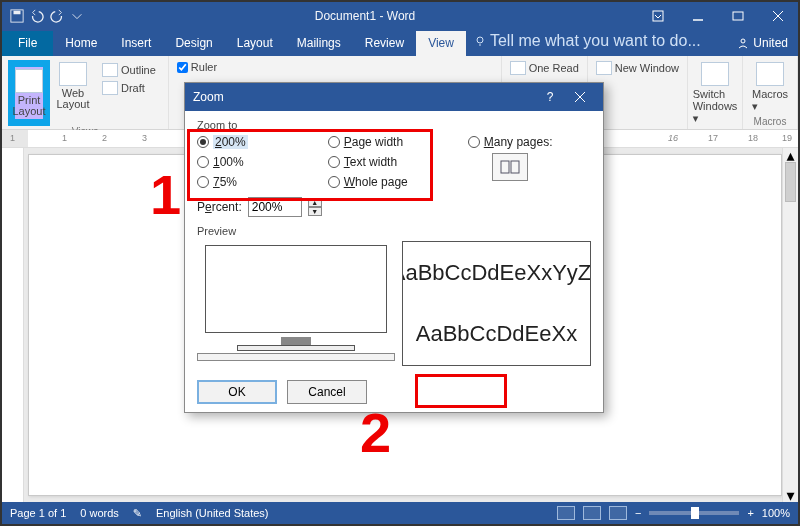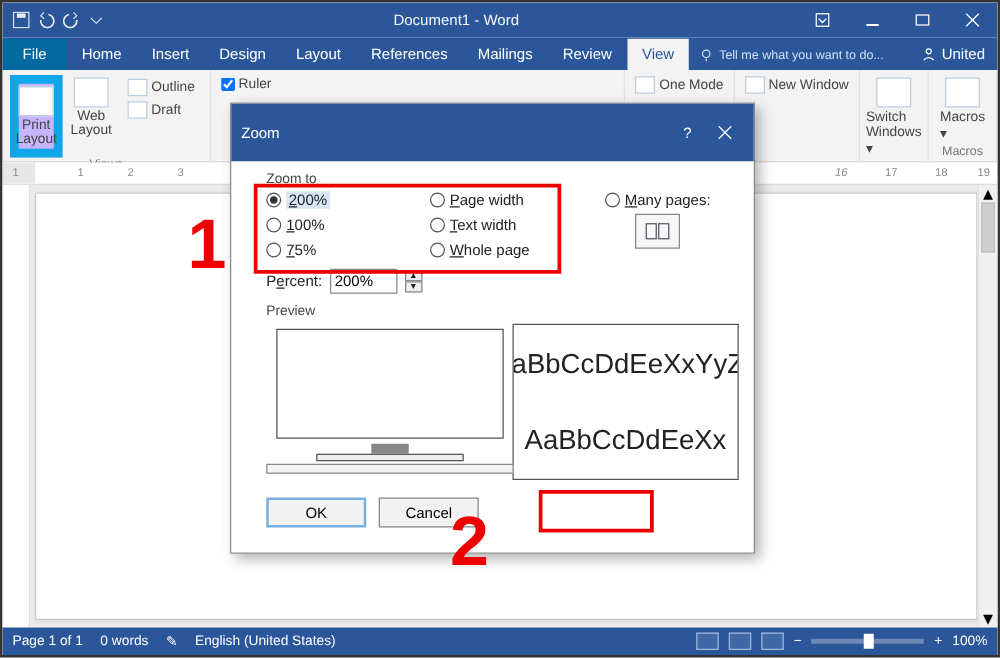--- a/index.html
+++ b/index.html
@@ -12,21 +12,21 @@
   .title-center { flex:1; text-align:center; font-size:12px; opacity:.95; }
   .win-controls { display:flex; }
   .win-btn { width:40px; height:28px; display:flex; align-items:center; justify-content:center; }
   .win-btn svg { stroke:#fff; }
 
   
   .tabs { height:26px; background:#2b579a; display:flex; align-items:flex-end; color:#fff; font-size:12px; }
   .tab { padding:5px 12px 6px; cursor:pointer; }
   .tab.file { background:#0369a1; padding:5px 16px 6px; }
   .tab.active { background:#f3f3f3; color:#2b579a; }
-  .tellme { flex:0 0 auto; padding:5px 8px 6px; color:#cfe0f5; display:flex; align-items:center; gap:4px; font-size:10px; }
+  .tellme { flex:0 0 auto; padding:5px 8px 6px; color:#cfe0f5; display:flex; align-items:center; gap:4px; font-size:16px; }
   .share { margin-left:auto; padding:5px 10px 6px; display:flex; align-items:center; gap:4px; }
 
   
   .ribbon { height:74px; background:#f3f3f3; border-bottom:1px solid #d6d6d6; display:flex; font-size:11px; color:#444; position:relative; }
   .group { display:flex; flex-direction:column; align-items:center; justify-content:space-between; padding:4px 6px 2px; border-right:1px solid #e2e2e2; }
   .group-row { display:flex; gap:2px; }
   .bigbtn { width:42px; display:flex; flex-direction:column; align-items:center; gap:2px; padding:2px 2px; }
   .bigbtn .ico { width:28px; height:24px; border:1px solid #bcd; background:#fff; }
   .bigbtn.sel { background:#c4b5fd; border:7px solid #0ea5e9; }
   .group-label { font-size:10px; color:#777; }
@@ -49,24 +49,24 @@
 
   
   .statusbar { position:absolute; left:0; right:0; bottom:0; height:22px; background:#2b579a; color:#fff; font-size:11px; display:flex; align-items:center; padding:0 8px; gap:14px; }
   .statusbar .right { margin-left:auto; display:flex; align-items:center; gap:8px; }
   .viewico { width:18px; height:14px; border:1px solid #9fb9dc; background:rgba(255,255,255,.1); }
   .zoom-slider { width:90px; height:4px; background:#6f89b6; position:relative; }
   .zoom-slider .knob { position:absolute; width:8px; height:12px; background:#fff; top:-4px; left:42px; }
 
   
   .dialog { position:absolute; left:182px; top:80px; width:420px; background:#fff; border:1px solid #8a8a8a; box-shadow:4px 4px 10px rgba(0,0,0,.3); font-size:12px; color:#222; }
-  .dlg-title { height:46px; background:#2b579a; color:#fff; display:flex; align-items:center; padding:0 8px; }
+  .dlg-title { height:28px; background:#2b579a; color:#fff; display:flex; align-items:center; padding:0 8px; }
   .dlg-title .spacer { flex:1; }
   .dlg-title .dlg-btn { width:30px; height:28px; display:flex; align-items:center; justify-content:center; }
-  .dlg-body { padding:8px 12px 20px;margin-left:16px; }
+  .dlg-body { padding:8px 12px 8px; }
   .fs-label { color:#444; font-size:11px; }
   .zoomgrid { display:flex; gap:20px; margin-top:4px; }
   .col { display:flex; flex-direction:column; gap:6px; }
   .radio { display:flex; align-items:center; gap:4px; }
   .radio .dot { width:12px; height:12px; border:1px solid #555; border-radius:50%; display:flex; align-items:center; justify-content:center; }
   .radio.checked .dot::after { content:""; width:6px; height:6px; background:#333; border-radius:50%; }
   .underline-key { text-decoration: underline; }
   .redbox1 { position:absolute; border:3px solid #e00; }
   .many { display:flex; flex-direction:column; align-items:center; gap:4px; }
   .many .monitor { width:36px; height:28px; border:1px solid #888; background:#f6f6f6; display:flex; align-items:center; justify-content:center; }
@@ -136,21 +136,20 @@
       </div>
   </div>
 </div>
 
 <div class="tabs">
   <div class="tab file">File</div>
   <div class="tab">Home</div>
   <div class="tab">Insert</div>
   <div class="tab">Design</div>
   <div class="tab">Layout</div>
-  <div class="tab">References</div>
   <div class="tab">Mailings</div>
   <div class="tab">Review</div>
   <div class="tab active">View</div>
   <div class="tellme">
     <svg width="12" height="12">
         <circle cx="6" cy="5" r="3" fill="none" stroke="#cfe0f5"></circle>
         <line x1="6" y1="9" x2="6" y2="11" stroke="#cfe0f5"></line>
       </svg>
     <span>Tell me what you want to do...</span>
   </div>
@@ -192,21 +191,21 @@
         <input type="checkbox" checked="" style="">
         <span>Ruler</span>
       </div>
     <div style="height:30px;"></div>
   </div>
 
   <div class="ribbon-right">
     <div class="group" style="border-left:1px solid #e2e2e2;">
       <div class="chkline">
           <div class="smallico"></div>
-          <span>One Mode</span>
+          <span>One Read</span>
         </div>
       <div style="height:30px"></div>
     </div>
     <div class="group">
       <div class="chkline">
           <div class="smallico"></div>
           <span>New Window</span>
         </div>
       <div style="height:30px"></div>
     </div>

